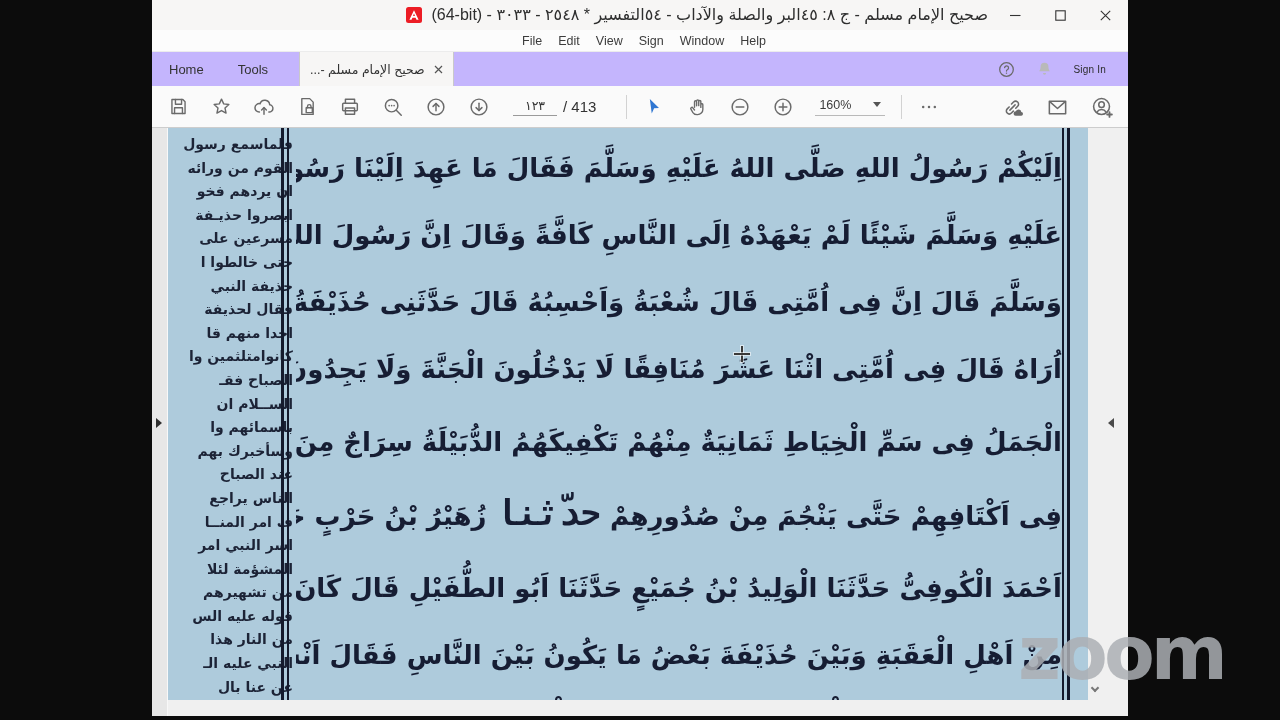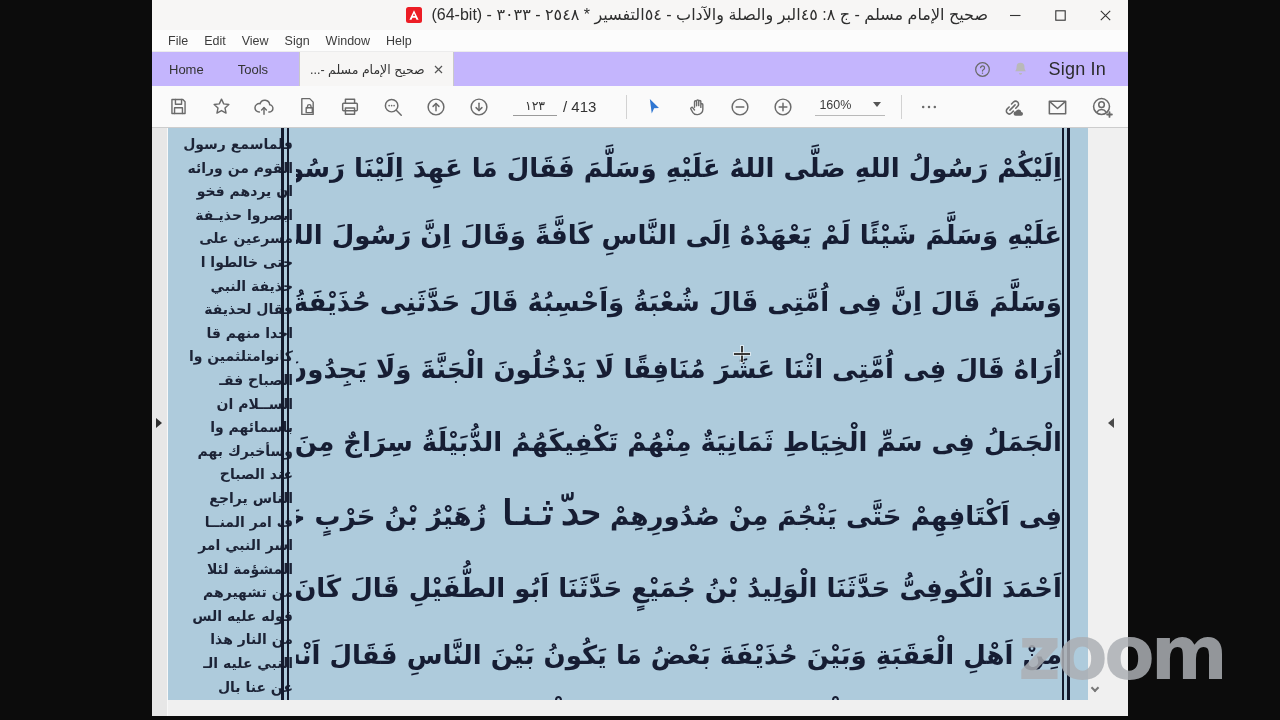--- a/index.html
+++ b/index.html
@@ -15,34 +15,34 @@
   .titlebar { height:30px; background:#f7f6f5; position:relative; flex:none; }
   .pdf-logo { position:absolute; left:254px; top:7px; width:16px; height:16px; }
   .win-title { position:absolute; left:276px; top:0; height:30px; line-height:30px;
                font-size:16px; color:#2e2e2e; white-space:nowrap; max-width:560px;
                overflow:hidden; direction:ltr; unicode-bidi:plaintext; }
   .win-controls { position:absolute; right:0; top:0; height:30px; display:flex; }
   .win-btn { width:45px; height:30px; display:flex; align-items:center; justify-content:center; }
 
   
   .menubar { height:22px; background:#fcfcfc; border-bottom:1px solid #ececec;
-             display:flex; align-items:center; padding-left:8px; flex:none; }
+             display:flex; align-items:center; padding-left:8px; flex:none;justify-content:center; }
   .menu-item { font-size:12.5px; color:#3c3c3c; padding:0 8px; }
 
   
   .tabbar { height:34px; background:#c4b5fd; display:flex; align-items:stretch;
             position:relative; flex:none; }
   .tab { font-size:13px; color:#333; display:flex; align-items:center; padding:0 17px; }
   .tab-doc { background:#f7f6f5; border-left:1px solid #c9c9c9; border-right:1px solid #c9c9c9;
              margin-left:14px; padding:0 10px; display:flex; align-items:center; gap:9px; }
   .tab-doc-label { font-size:12.5px; color:#333; direction:rtl; white-space:nowrap;
                    max-width:140px; overflow:hidden; }
   .tabbar-right { position:absolute; right:22px; top:0; height:34px; display:flex;
                   align-items:center; gap:20px; }
-  .signin { font-size:18px; color:#2b2b2b; letter-spacing:.2px; }
+  .signin { font-size:10px; color:#2b2b2b; letter-spacing:.2px; }
 
   
   .toolbar { height:42px; background:#fafafa; border-bottom:1px solid #cdcdcd;
              display:flex; align-items:center; padding-left:9px; position:relative; flex:none; }
   .tbtn { width:34px; height:34px; margin-right:9px; display:flex;
           align-items:center; justify-content:center; flex:none; }
   .tb-sep { width:1px; height:24px; background:#d2d2d2; margin:0 10px; flex:none; }
   .page-field { width:44px; border-bottom:1px solid #9a9a9a; text-align:center;
                 font-size:12.5px; color:#333; padding-bottom:2px; margin:0 6px 0 8px; }
   .page-total { font-size:15px; color:#333; margin-right:20px; white-space:nowrap; }

